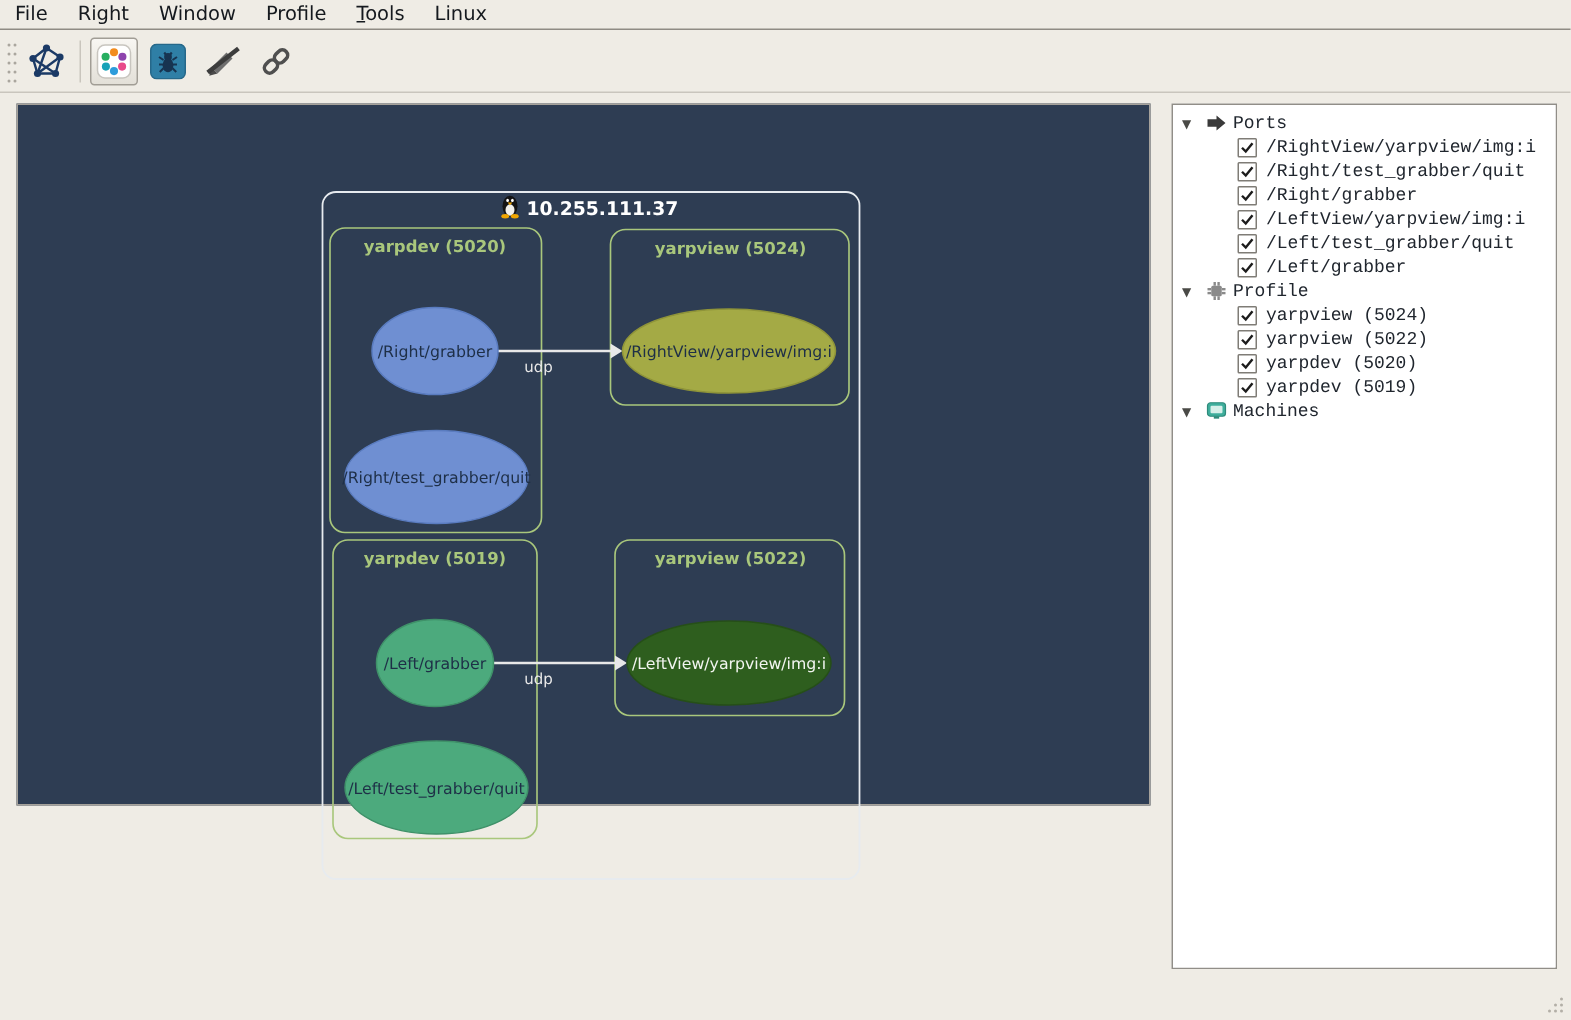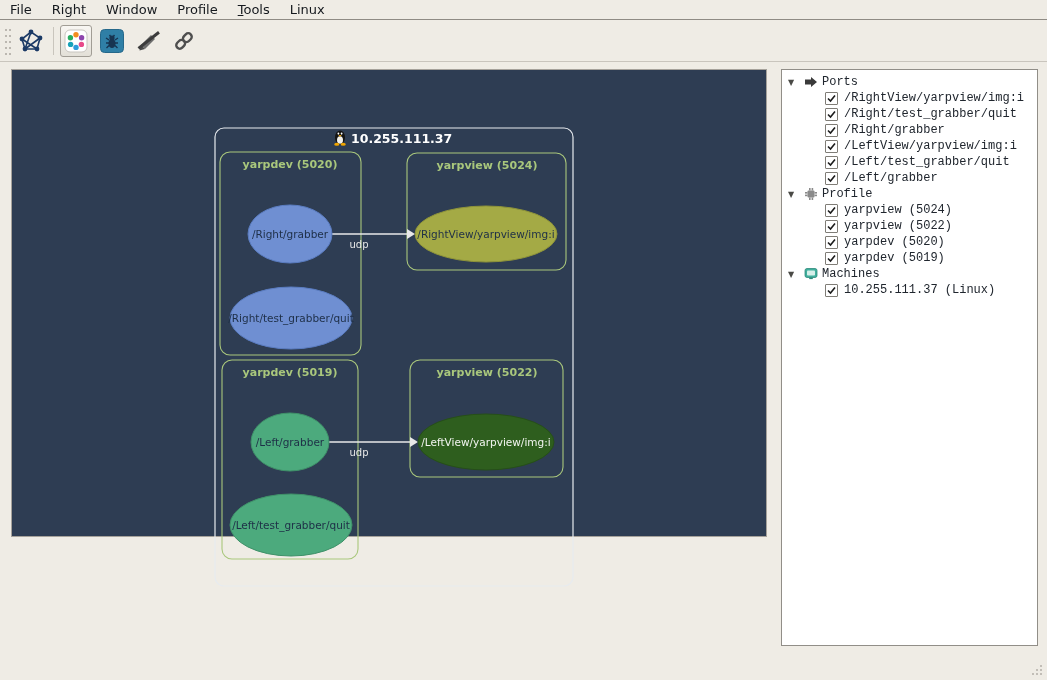--- a/index.html
+++ b/index.html
@@ -346,28 +346,20 @@
       <span class="exp">▼</span>
       <span class="ticon">
         <svg width="14" height="14" viewBox="0 0 14 14">
           <rect x="1" y="1.5" width="12" height="9" rx="2" fill="#3fae9c" stroke="#2e8a7b" stroke-width="0.8"></rect>
           <rect x="3" y="3.5" width="8" height="5" rx="0.8" fill="#d6efe9"></rect>
           <rect x="5.2" y="10.5" width="3.6" height="1.6" fill="#2e8a7b"></rect>
         </svg>
       </span>
       <span class="tlabel">Machines</span>
     </div>
-    <div class="trow item">
-      <span class="cb">
-          <svg width="9" height="9" viewBox="0 0 9 9">
-            <path d="M1 4.5 L3.5 7 L8 1.5" stroke="#1c1c1c" stroke-width="1.6" fill="none"></path>
-          </svg>
-        </span>
-      <span class="tlabel">10.255.111.37 (Linux)</span>
-    </div>
 
   </div>
 </div>
 
 <div class="statusbar">
   <svg class="resize-grip" width="12" height="12" viewBox="0 0 12 12">
     <g fill="#b3afa7">
       <circle cx="10" cy="2" r="1"></circle>
         <circle cx="10" cy="6" r="1"></circle>
         <circle cx="10" cy="10" r="1"></circle>

